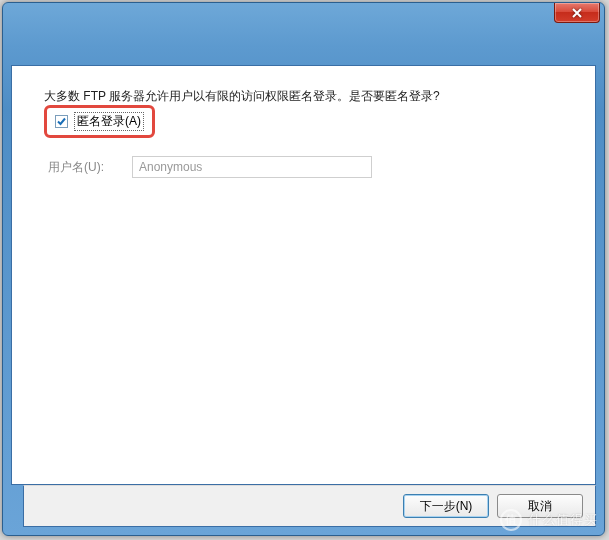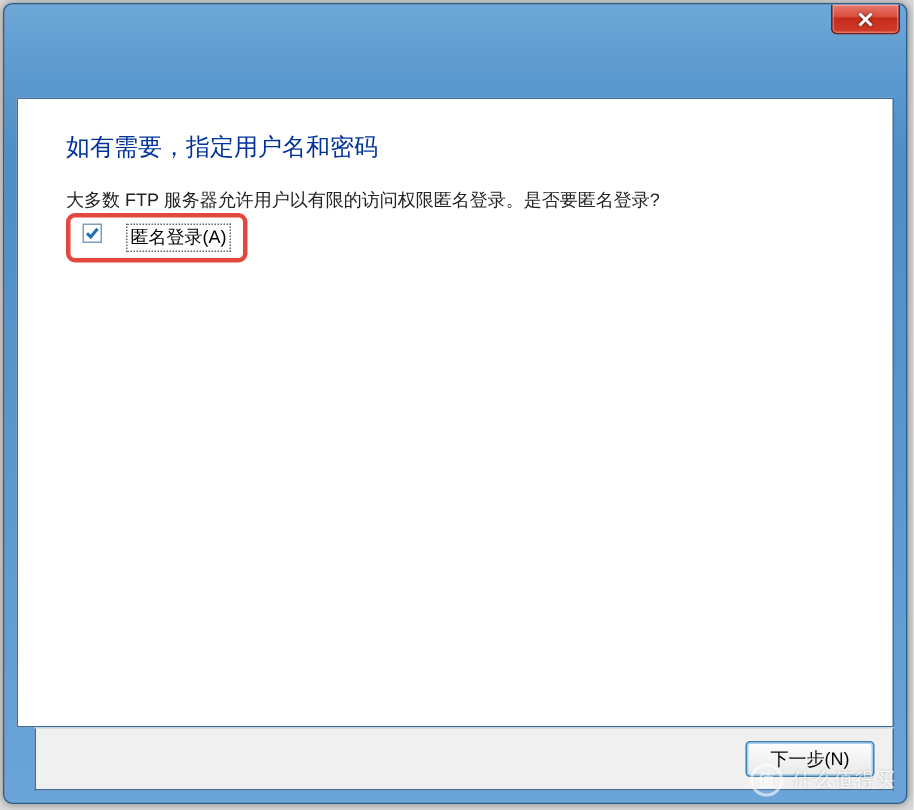--- a/index.html
+++ b/index.html
@@ -37,21 +37,21 @@
 
   .content {
     position:absolute; left:8px; right:8px; top:62px; bottom:50px;
     background:#fff; border:1px solid #3a6ea5;
   }
   .ct-inner { padding: 22px 32px 0 32px; }
   .heading { color:#003399; font-size:16px; margin-bottom:16px; }
   .desc { font-size:12px; color:#222; }
 
   .highlight { border:3px solid #e2483e; border-radius:6px; padding:4px 8px; display:inline-block; margin-bottom:18px; }
-  .check-row { display:flex; gap:16px; }
+  .check-row { display:flex; align-items:center; gap:6px; }
   .cb {
     width:13px; height:13px; border:1px solid #7a9dbb; background:#fff;
     display:flex; align-items:center; justify-content:center;
   }
   .cb svg { display:block; }
   .cb-label { font-size:12px; border:1px dotted #666; padding:0 2px; }
 
   .user-row { display:flex; align-items:center; gap:14px; margin-left:4px; }
   .user-label { font-size:12px; color:#888; width:70px; }
   .user-input {
@@ -93,39 +93,43 @@
     <div class="close-btn">
       <svg width="10" height="10" viewBox="0 0 10 10">
         <path d="M1 1 L9 9 M9 1 L1 9" stroke="#fff" stroke-width="2"></path>
       </svg>
     </div>
   </div>
 
 
   <div class="content">
     <div class="ct-inner">
-      <div class="heading">如有需要，指定用户名和密码</div>
       <div class="desc">大多数 FTP 服务器允许用户以有限的访问权限匿名登录。是否要匿名登录?</div>
 
       <div class="highlight">
         <div class="check-row">
           <div class="cb">
             <svg width="11" height="11" viewBox="0 0 11 11">
               <path d="M2 5.5 L4.5 8 L9 2.5" stroke="#1b6fb8" stroke-width="2" fill="none"></path>
             </svg>
           </div>
           <span class="cb-label">匿名登录(A)</span>
         </div>
       </div>
 
+      <div class="user-row">
+        <span class="user-label">用户名(U):</span>
+        <input class="user-input" disabled="" value="Anonymous" style="">
+      </div>
     </div>
   </div>
 
   <div class="footer">
     <div class="btn sel">下一步(N)</div>
+    <div class="btn">取消</div>
   </div>
 
   <div class="watermark">
     <div class="wm-c">值</div>
     <div class="wm-t">什么值得买</div>
   </div>
 
 </div>
 
 </body></html>

